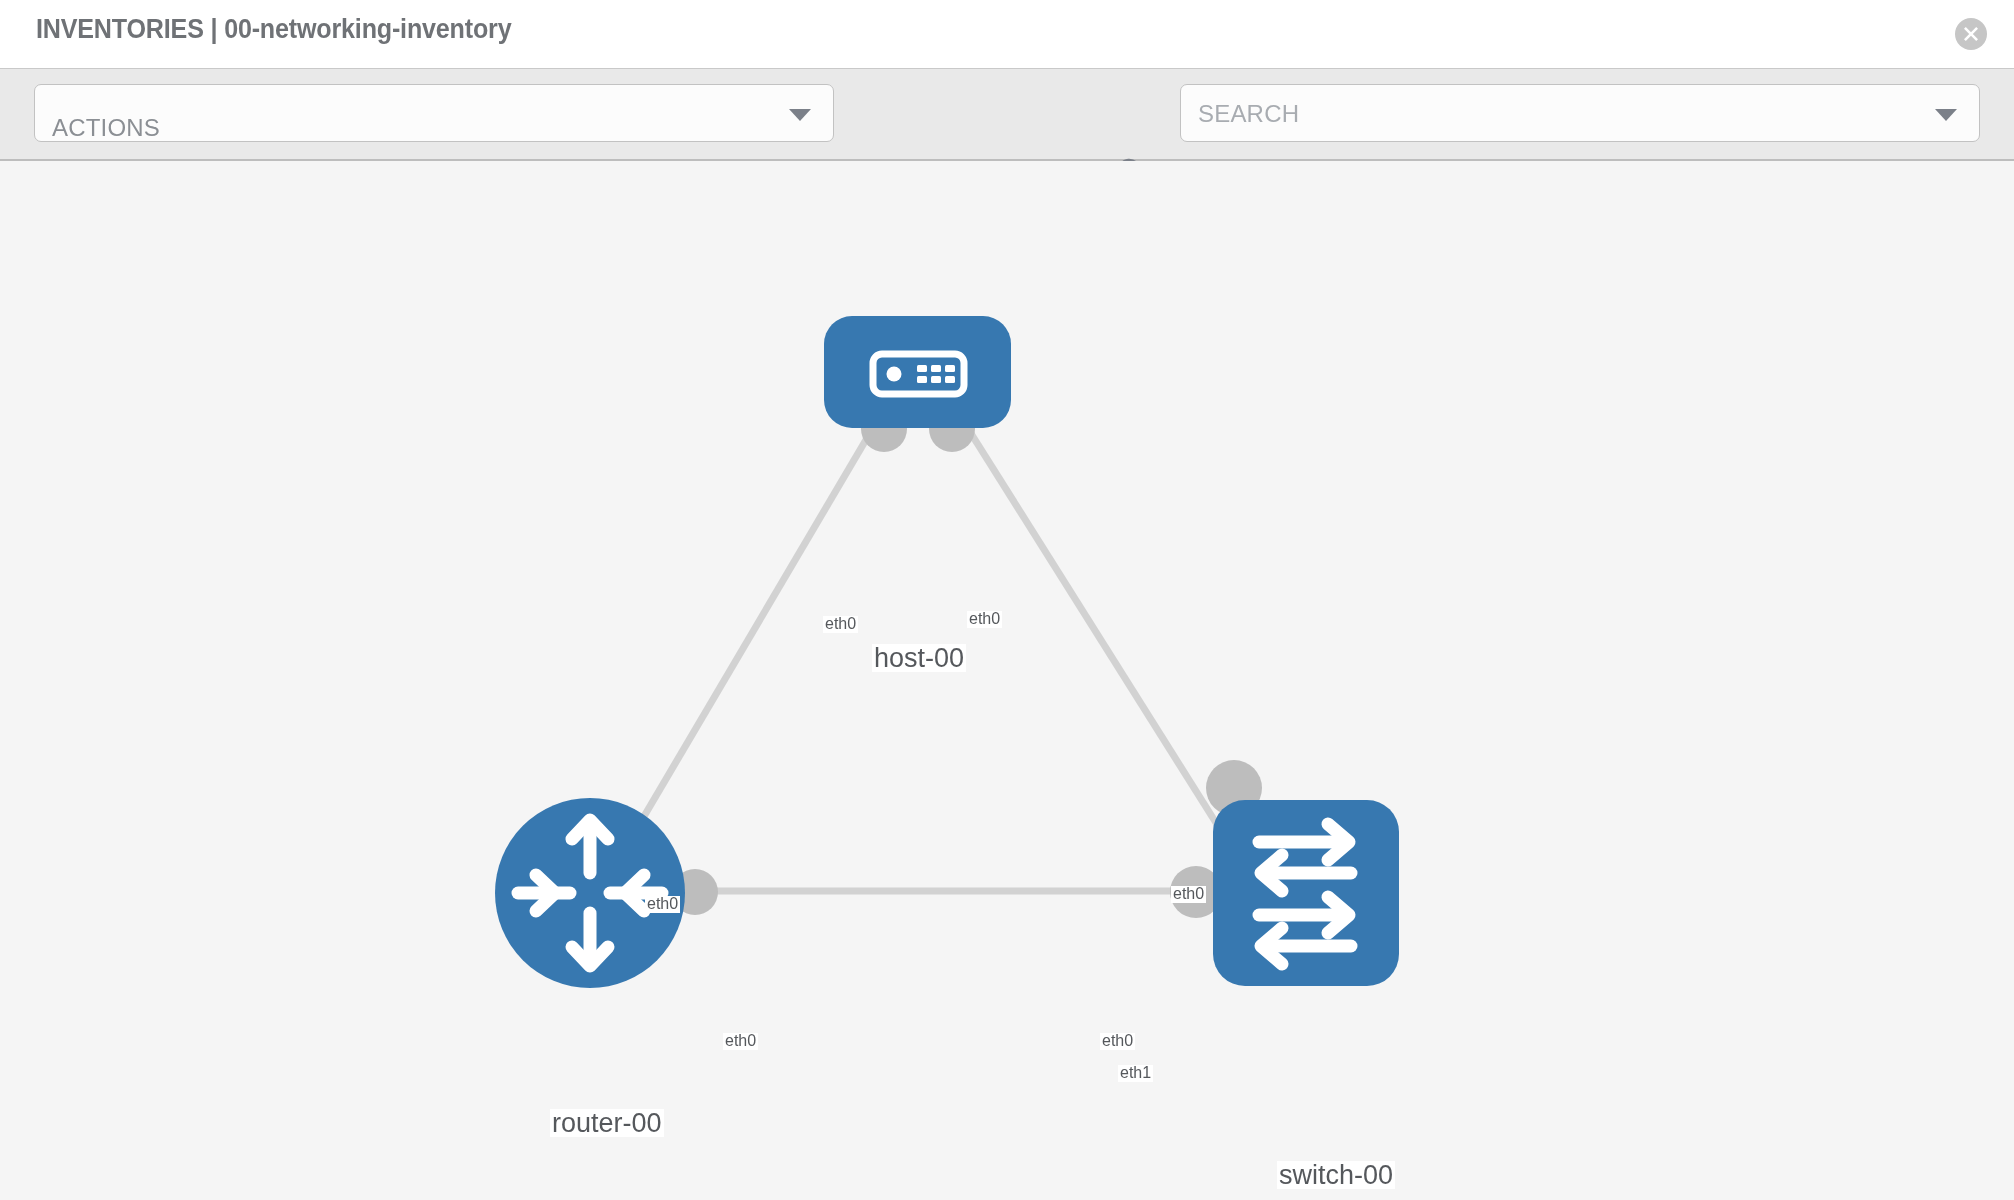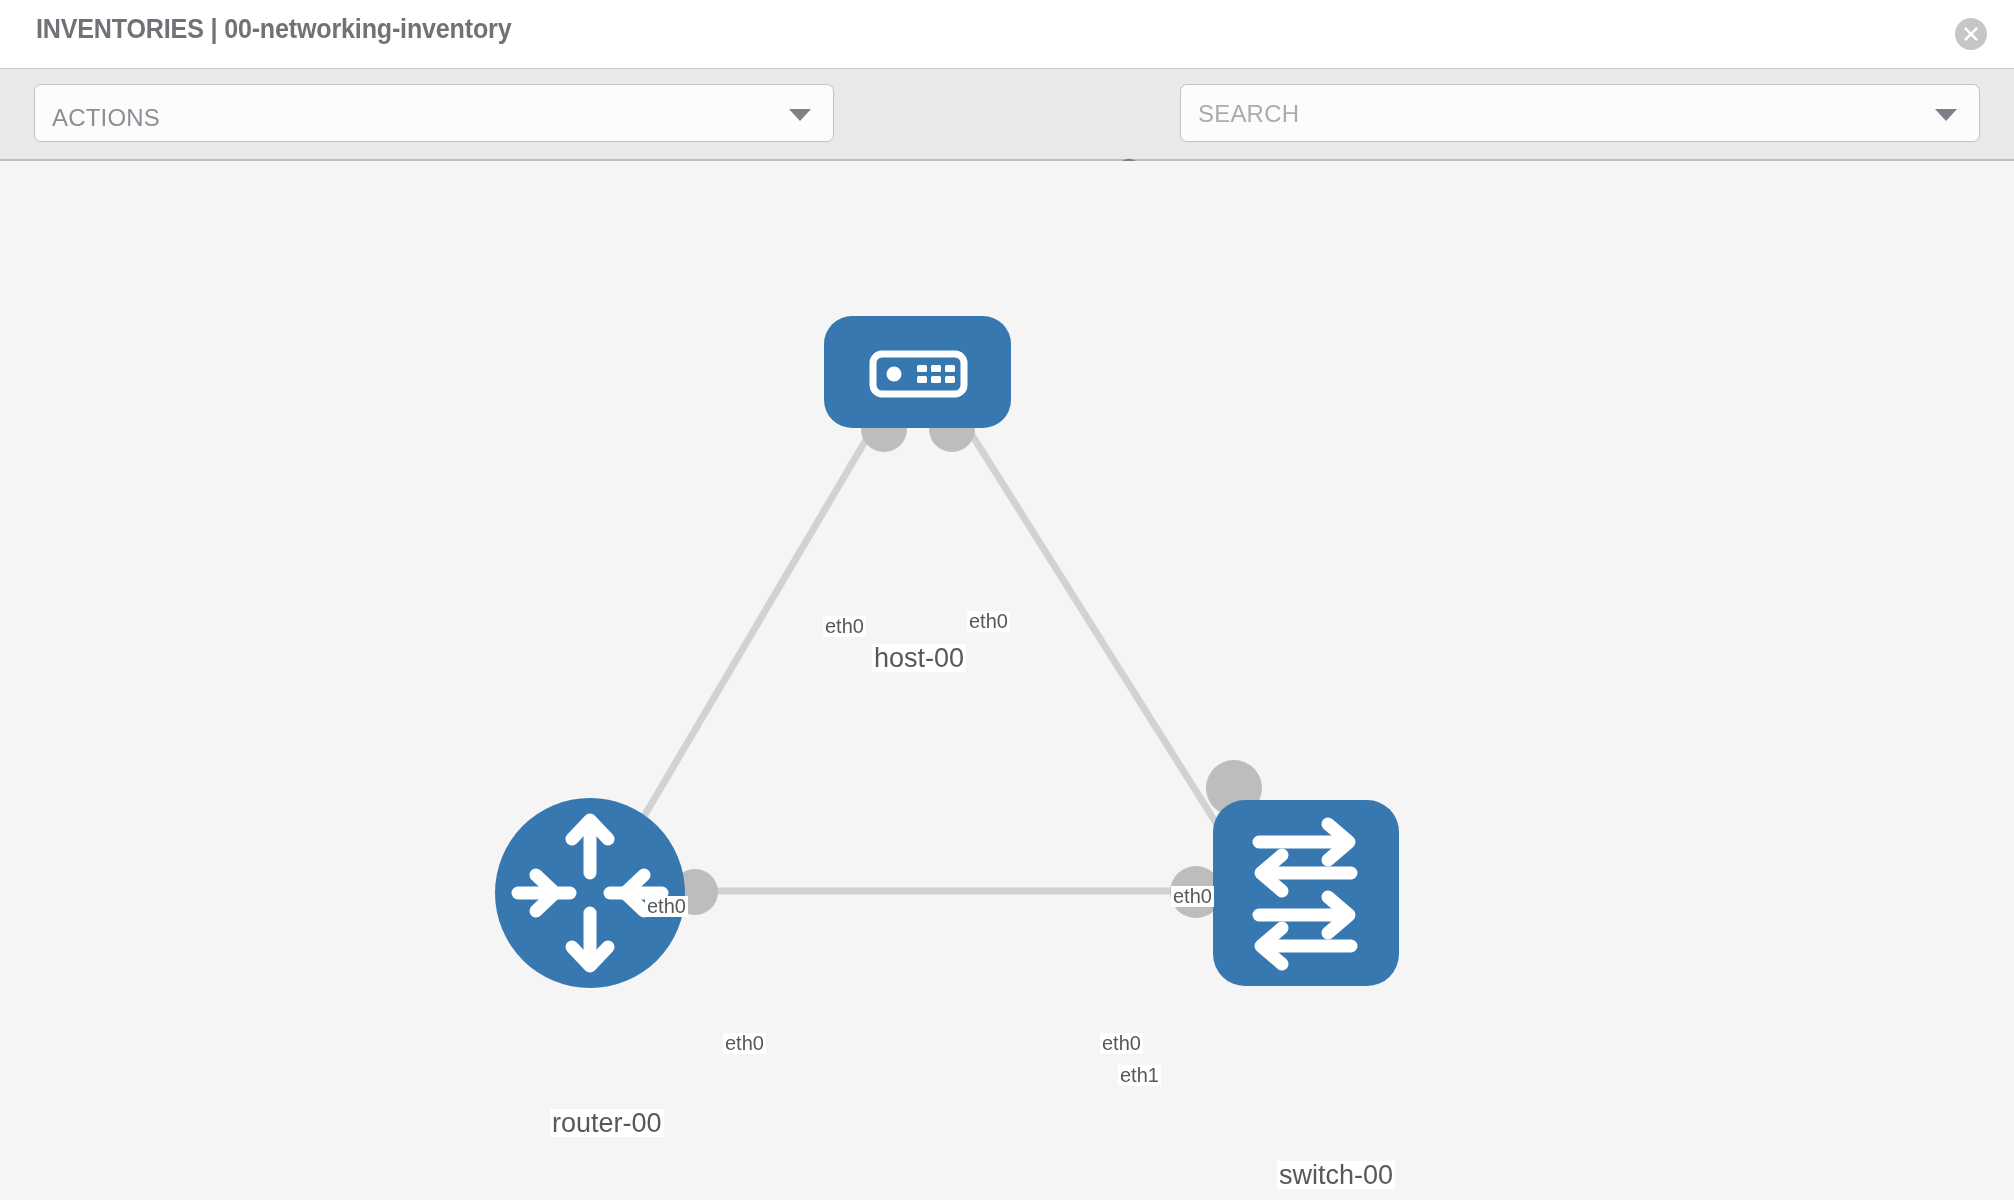--- a/index.html
+++ b/index.html
@@ -72,21 +72,21 @@
     height: 58px;
     background: #fcfcfc;
     border: 1px solid #c2c2c2;
     border-radius: 7px;
     box-sizing: border-box;
     cursor: pointer;
   }
   .actions-label {
     position: absolute;
     left: 17px;
-    top: 19px;
+    top: 29px;
     font-size: 24px;
     color: #8b8f94;
     letter-spacing: 0.2px;
     text-align: center;
   }
   .caret {
     position: absolute;
     right: 22px;
     top: 24px;
     width: 0; height: 0;
@@ -146,21 +146,21 @@
     position: absolute;
     font-size: 27px;
     color: #55585c;
     background: #ffffff;
     white-space: nowrap;
     padding: 0 2px;
     line-height: 1.05;
   }
   .port-label {
     position: absolute;
-    font-size: 20px;
+    font-size: 16px;
     color: #55585c;
     background: #ffffff;
     white-space: nowrap;
     padding: 0 2px;
     line-height: 1.05;
   }
 </style>
 </head>
 <body>
 

